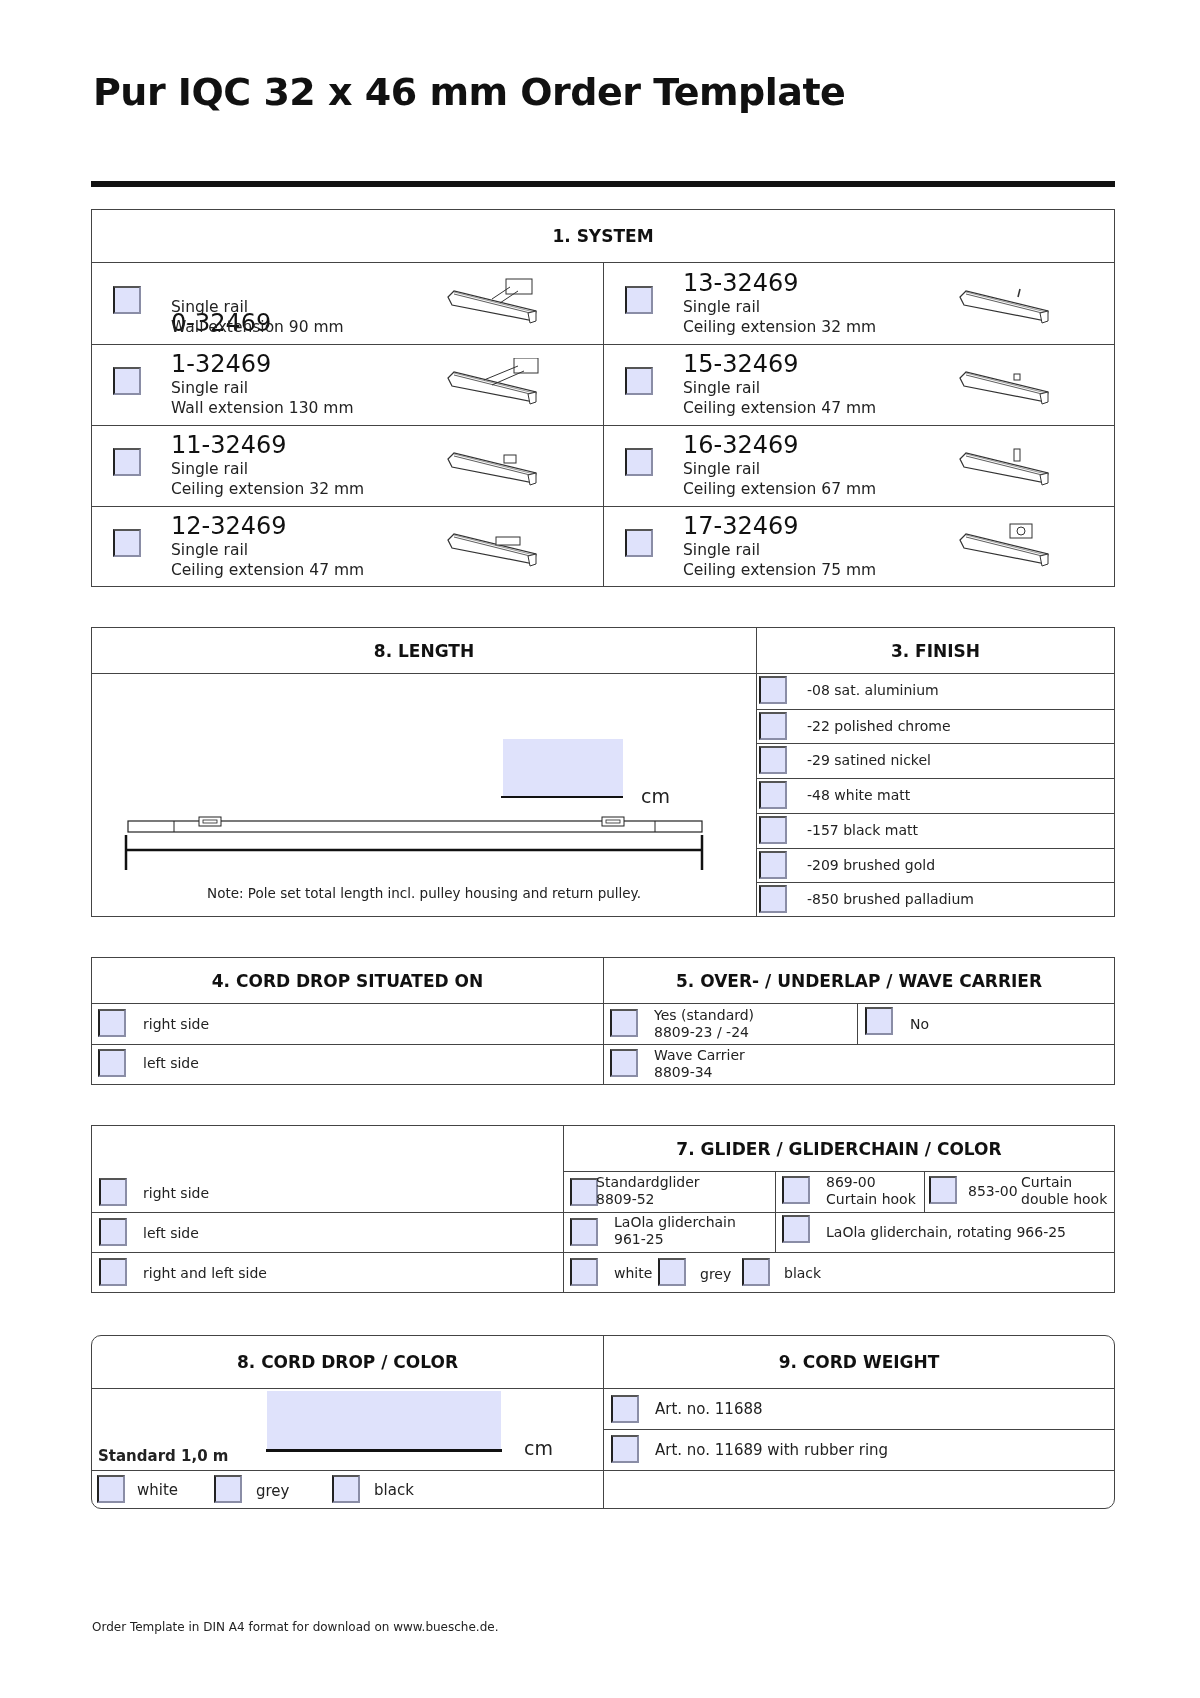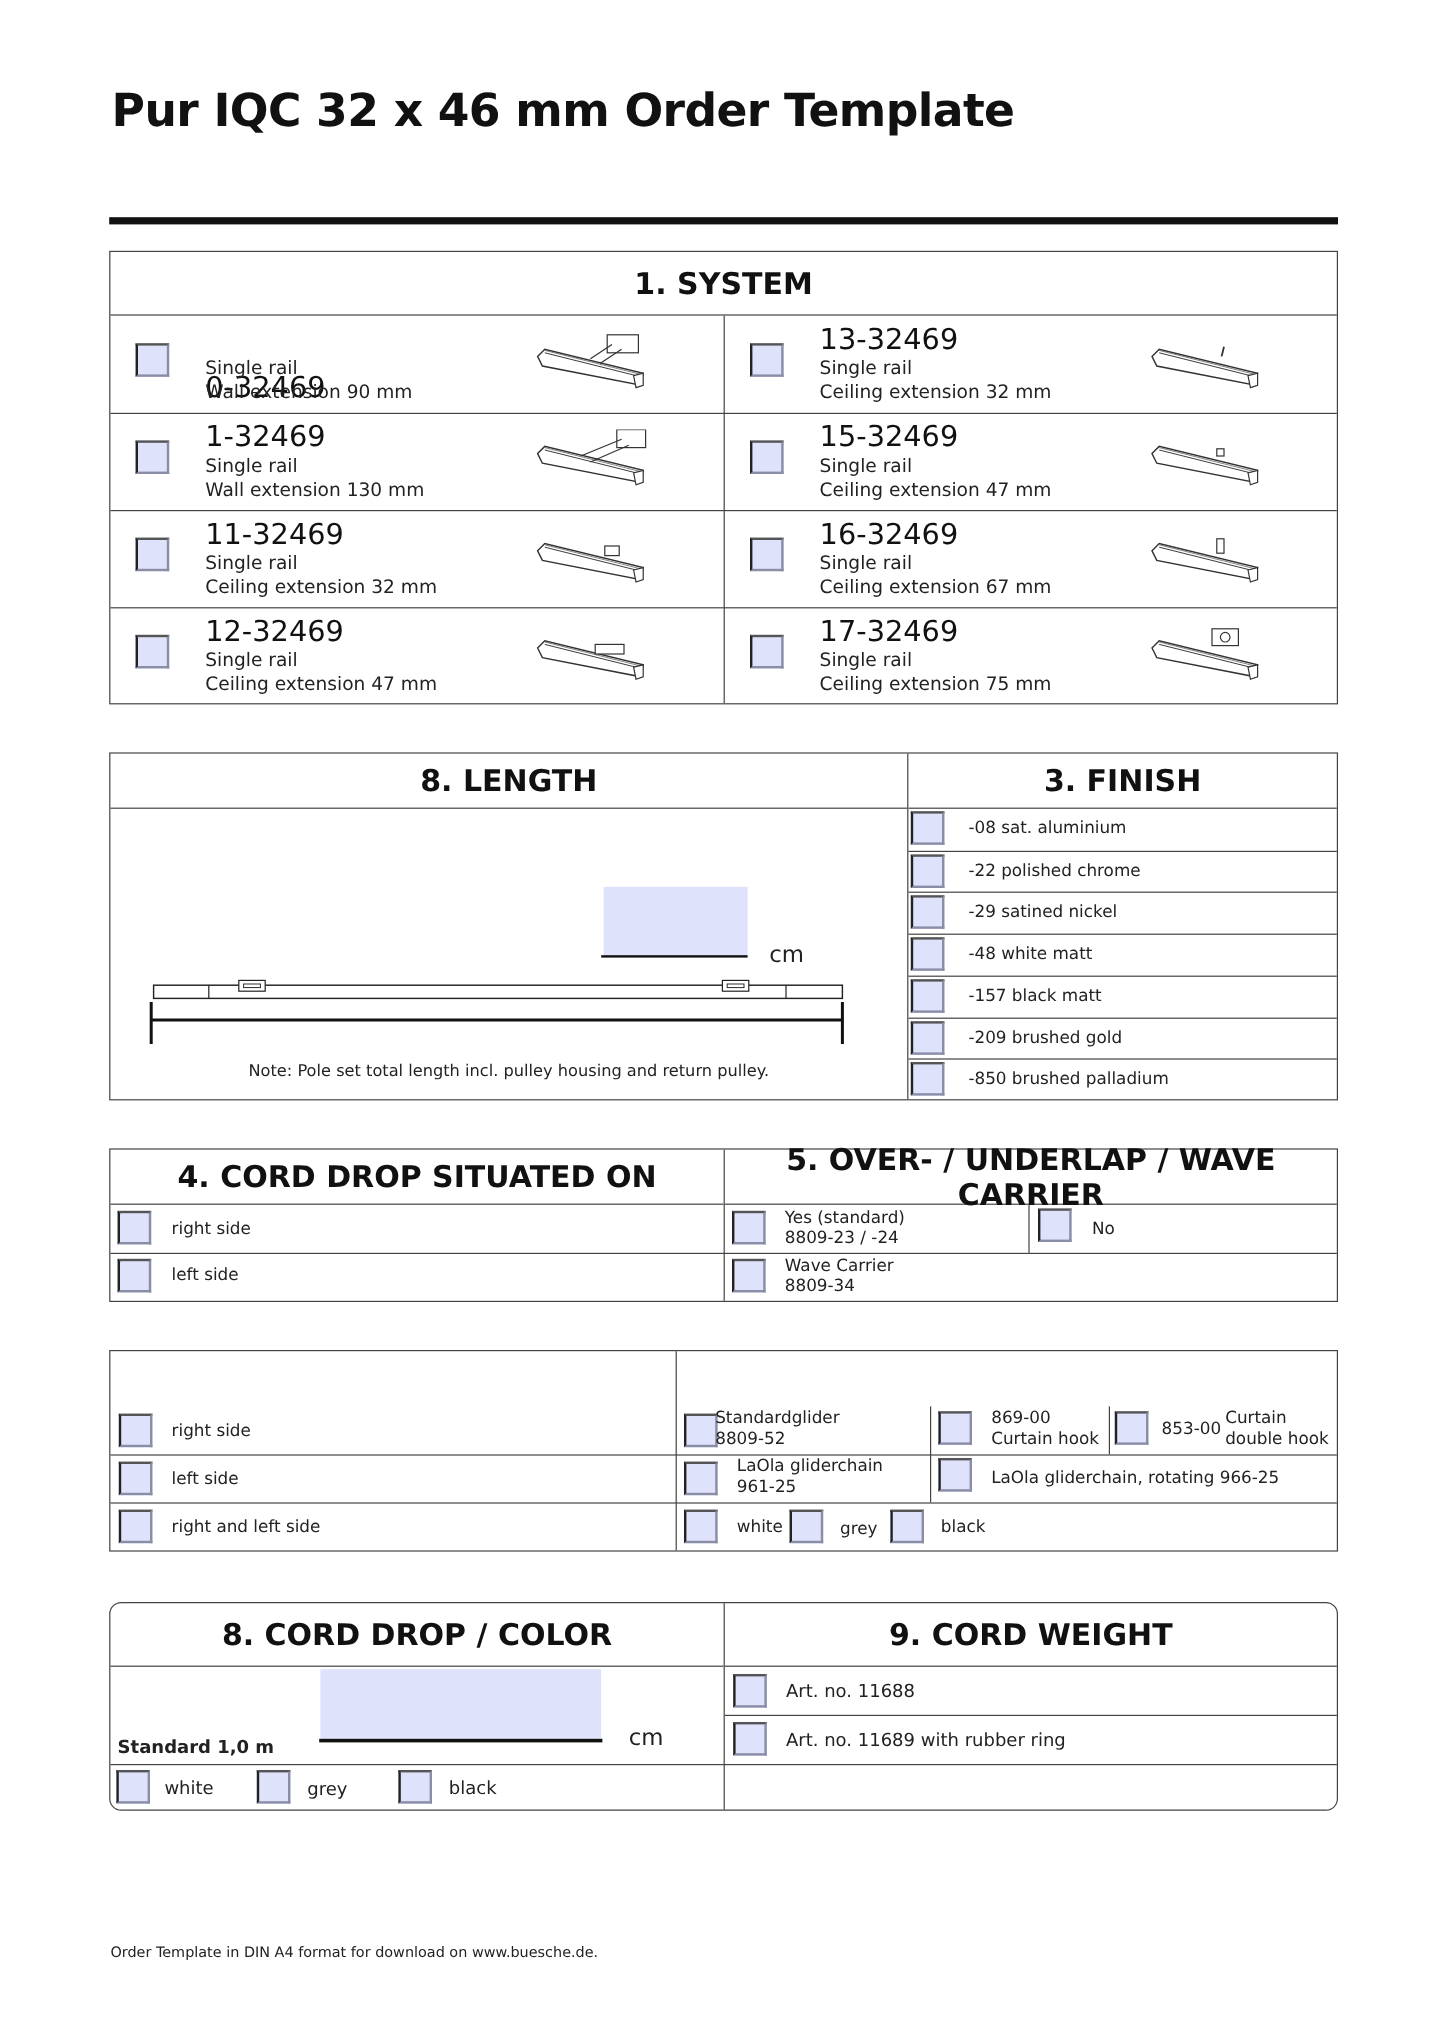--- a/index.html
+++ b/index.html
@@ -3,21 +3,21 @@
 <meta charset="utf-8">
 <style>
   * { box-sizing: border-box; margin: 0; padding: 0; }
   html, body { width: 1200px; height: 1698px; background: #ffffff; }
   body { position: relative; font-family: "DejaVu Sans", sans-serif; color: #111; overflow: hidden; }
 
   .title { position: absolute; left: 93px; top: 70px; font-size: 38px; font-weight: 600; letter-spacing: -0.5px; color: #111; }
   .rule { position: absolute; left: 91px; top: 181px; width: 1024px; height: 6px; background: #111; }
 
   .box { position: absolute; border: 1.5px solid #444; background: #fff; }
-  .hdr { font-weight: bold; text-align: center; font-size: 25px; color: #111; display: flex; align-items: center; justify-content: center; border-bottom: 1.5px solid #444; }
+  .hdr { font-weight: bold; text-align: center; font-size: 17px; color: #111; display: flex; align-items: center; justify-content: center; border-bottom: 1.5px solid #444; }
   .vline { position: absolute; top: 0; bottom: 0; width: 0; border-left: 1.5px solid #444; }
   .hline { position: absolute; left: 0; right: 0; height: 0; border-top: 1.5px solid #444; }
 
   .cb { position: absolute; width: 28px; height: 28px; background: #dfe2fb;
         border: 2px solid #8a8da6; border-left-color: #222; border-top-color: #555; }
 
   .abs { position: absolute; }
 
   
   .sys-code { position: absolute; font-size: 24px; color: #111; font-weight: 500; }
@@ -250,20 +250,21 @@
   <div class="abs small" style="left:818px; top:58px;">No</div>
   <div class="cb" style="left:518px; top:91px;"></div>
   <div class="abs small" style="left:562px; top:89px;">
     <div>Wave Carrier</div>
     <div>8809-34</div>
   </div>
 </div>
 
 <div class="box" style="left:91px; top:1125px; width:1024px; height:168px;">
   <div class="vline" style="left:471px;"></div>
+  <div class="hdr abs" style="left:472px; top:0; width:550px; height:46px;">7. GLIDER / GLIDERCHAIN / COLOR</div>
   <div class="hline" style="top:86px;"></div>
   <div class="hline" style="top:126px;"></div>
   <div class="vline" style="left:683px; top:46px; bottom:40px;"></div>
   <div class="vline" style="left:832px; top:46px; bottom:80px;"></div>
 
   <div class="cb" style="left:7px; top:52px;"></div>
   <div class="abs small" style="left:51px; top:59px;">right side</div>
   <div class="cb" style="left:7px; top:92px;"></div>
   <div class="abs small" style="left:51px; top:99px;">left side</div>
   <div class="cb" style="left:7px; top:132px;"></div>

